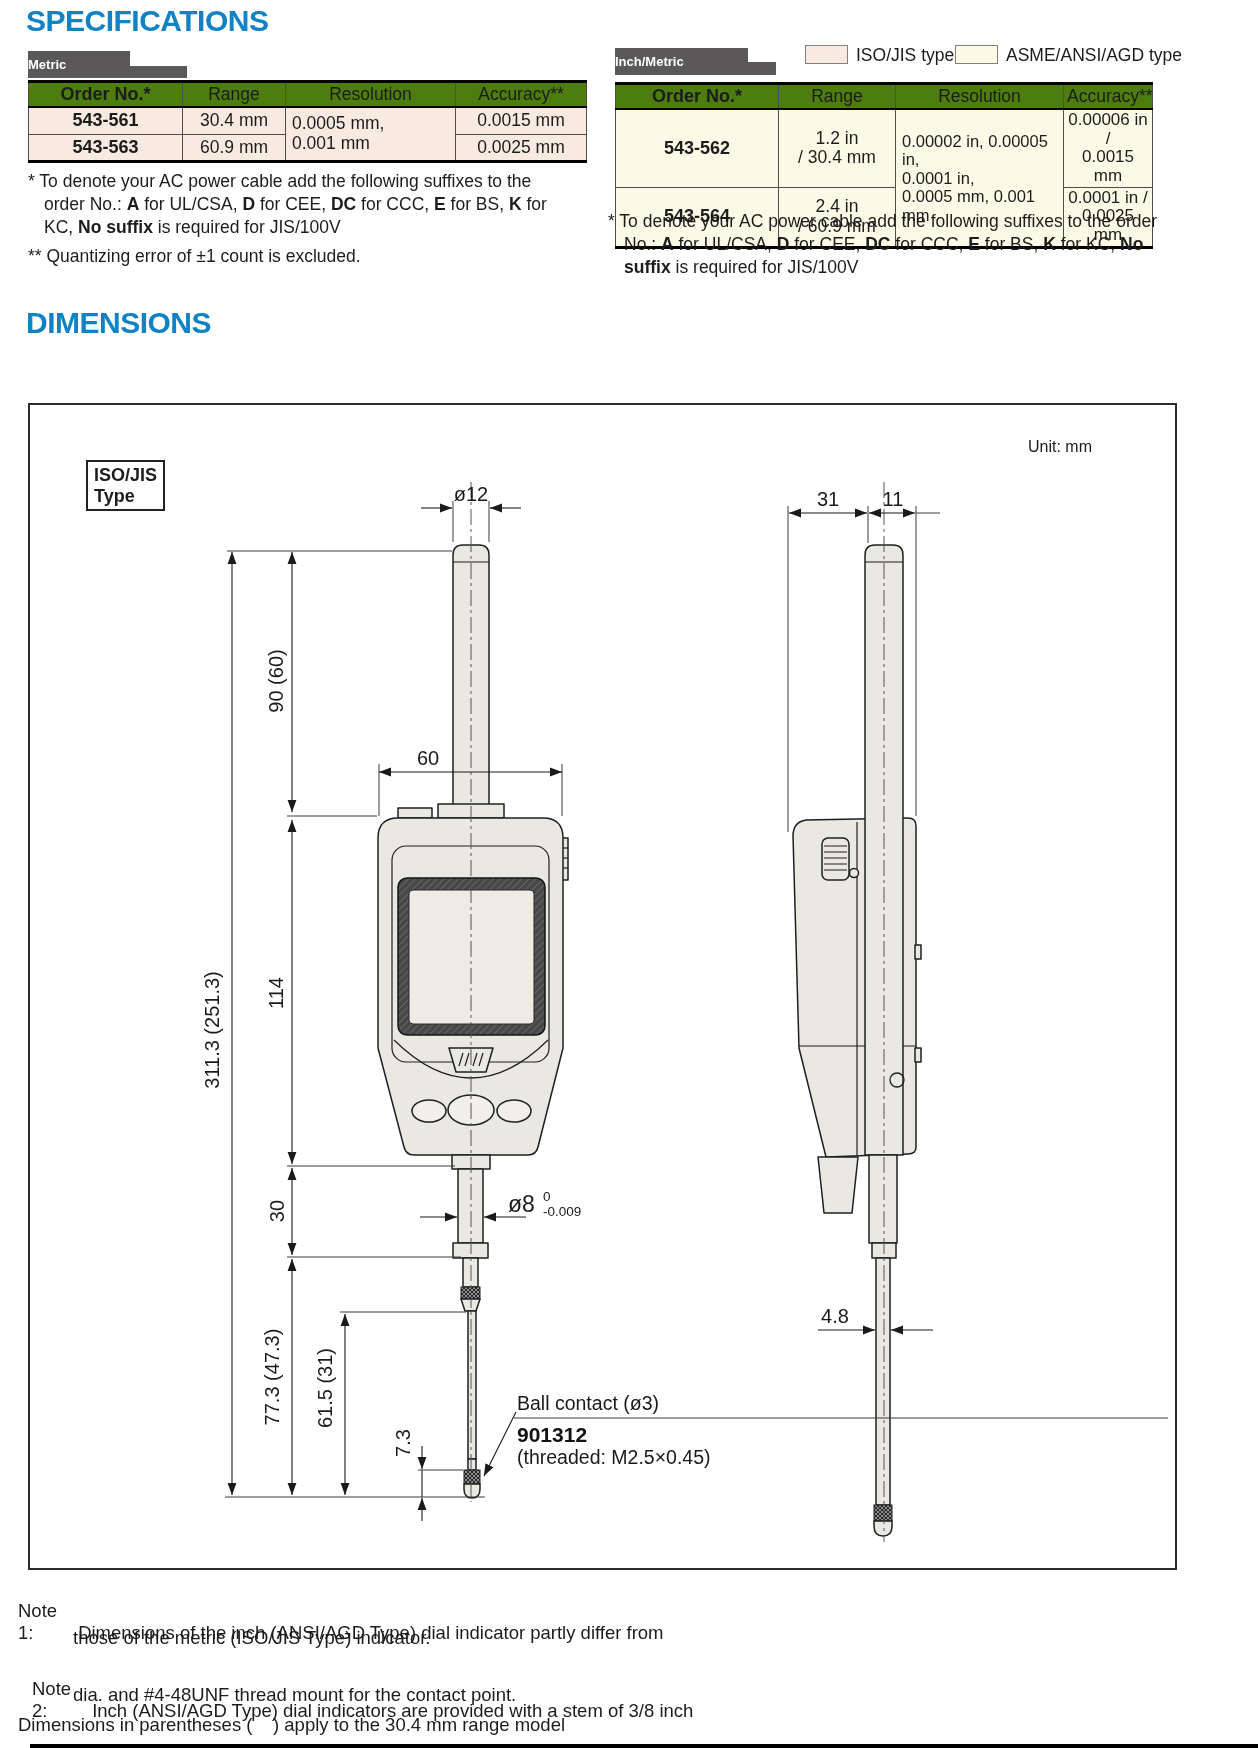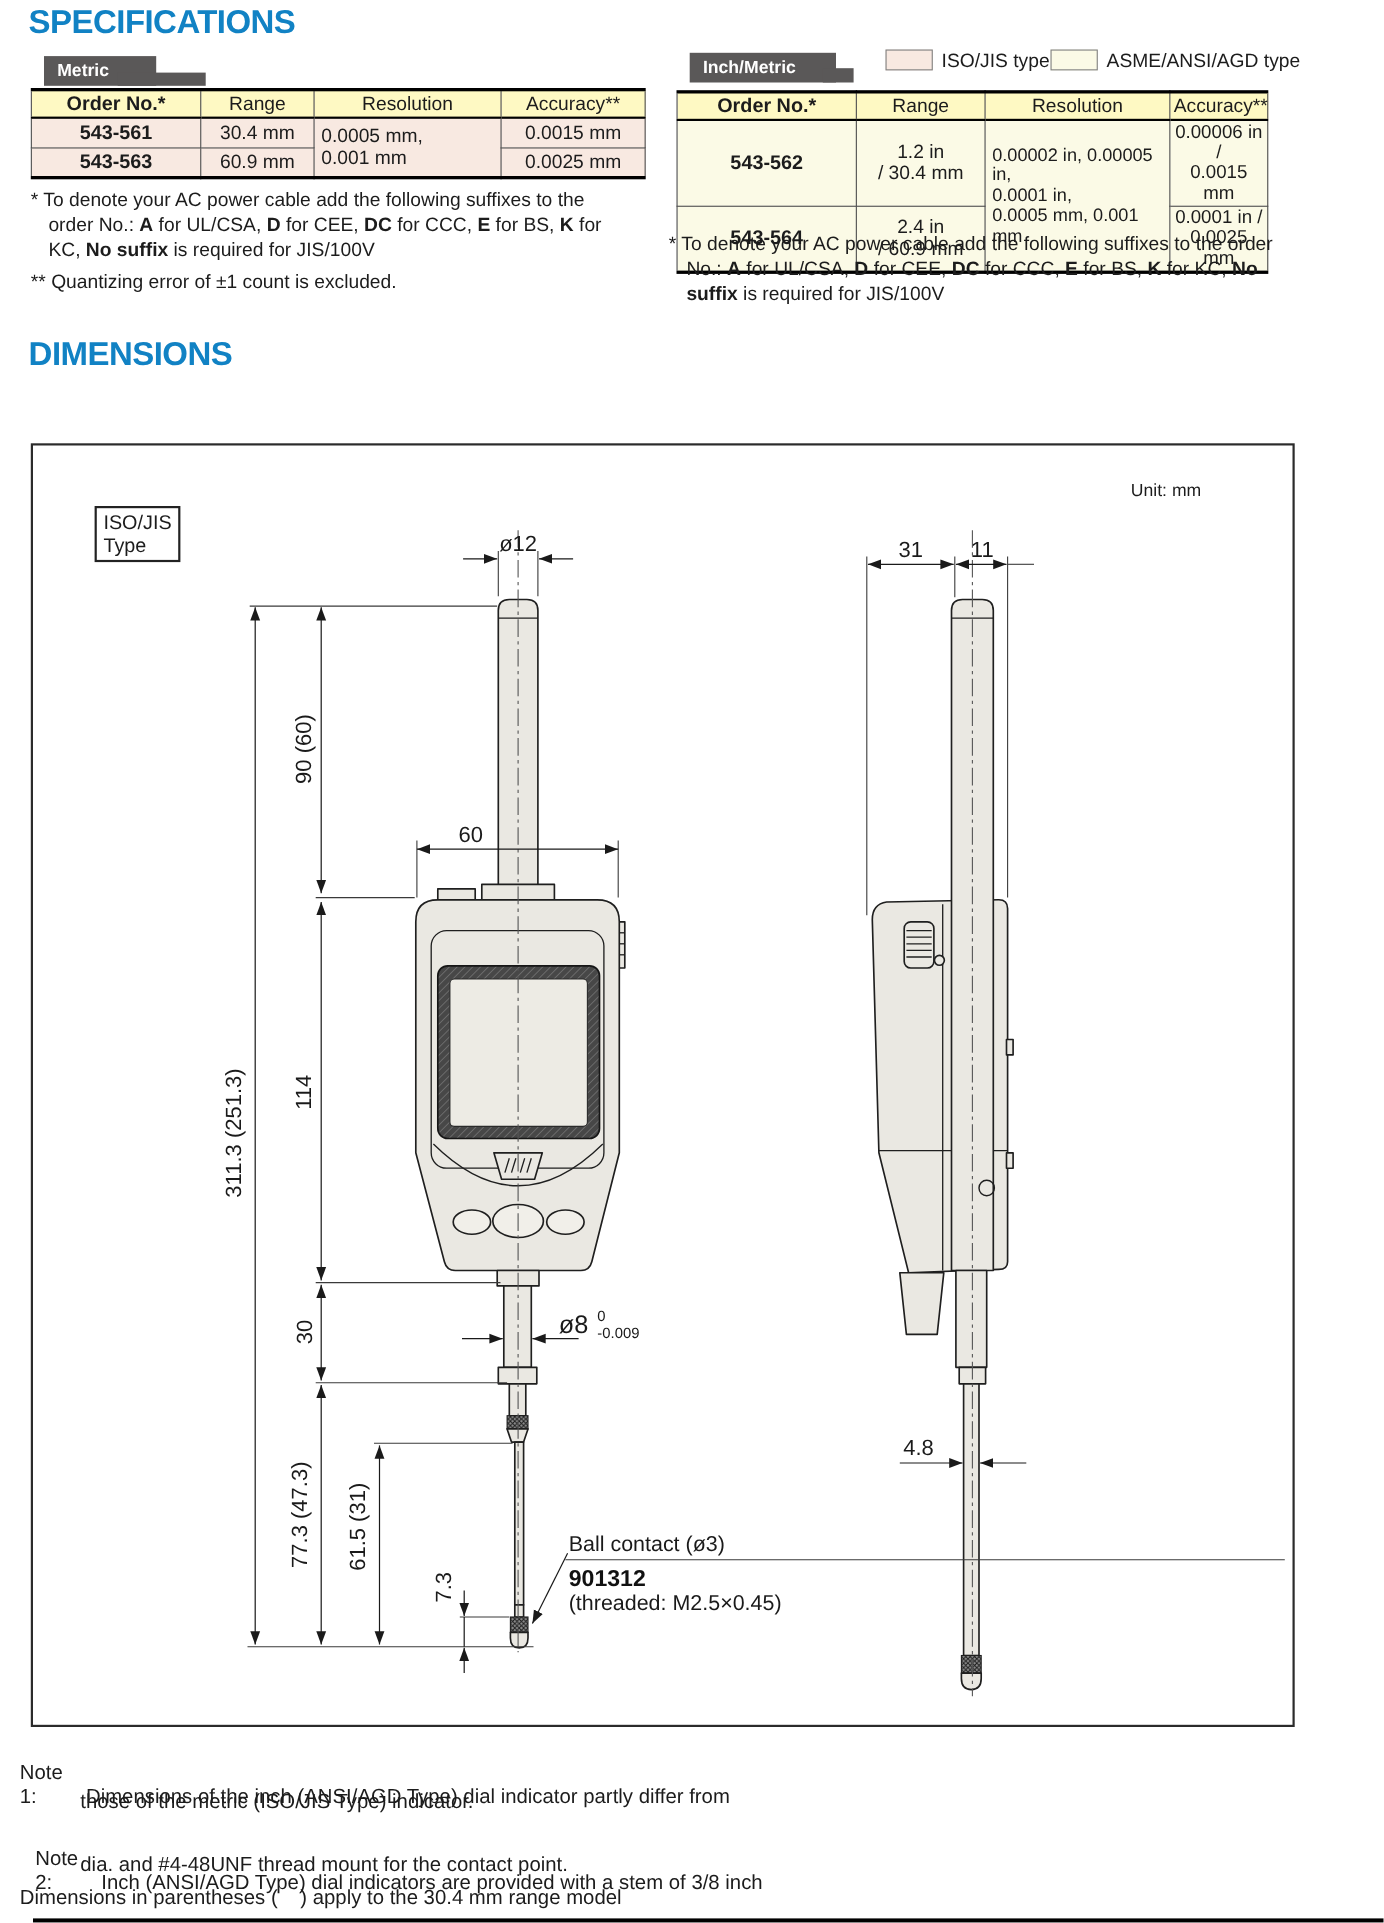--- a/index.html
+++ b/index.html
@@ -1,40 +1,40 @@
 <!DOCTYPE html>
 <html><head>
 <meta charset="utf-8">
 <style>
   html,body{margin:0;padding:0;background:#ffffff;}
   #page{position:relative;width:1258px;height:1748px;background:#fff;
         font-family:"Liberation Sans",sans-serif;color:#1c1c1c;overflow:hidden;}
   .abs{position:absolute;}
   .h1{font-size:30px;font-weight:bold;color:#1182c4;letter-spacing:-0.5px;}
-  .tab{background:#5a5858;color:#fff;font-weight:bold;font-size:16px;
-       display:flex;align-items:center;padding-left:12px;box-sizing:border-box;margin-left:12px;}
+  .tab{background:#5a5858;color:#fff;font-weight:bold;font-size:13px;
+       display:flex;align-items:center;padding-left:0;box-sizing:border-box;}
   .tabshadow{background:#5a5858;}
   table.spec{border-collapse:collapse;border-top:3px solid #000;border-bottom:3px solid #000;
              table-layout:fixed;font-size:17.5px;}
   table.spec th,table.spec td{border:1px solid #4d4d4d;text-align:center;vertical-align:middle;
              padding:1px 3px;box-sizing:border-box;}
-  table.spec th{background:#fef9c3;font-weight:normal;border-bottom:2px solid #000;height:25px;}
+  table.spec th{background:#4d7c0f;font-weight:normal;border-bottom:2px solid #000;height:25px;}
   table.spec th.ord{font-weight:bold;font-size:18px;}
   td.ord{font-weight:bold;font-size:18px;}
   .mrow td{background:#f8e9e1;height:27px;}
   .irow td{background:#fbfae6;height:48px;}
   .resleft{text-align:left !important;padding-left:6px !important;line-height:1.12;}
   .acc2{line-height:1.1;font-size:17px;}
   .rng2{line-height:1.12;}
   .fnote{font-size:17.5px;line-height:1.3;text-indent:-16px;padding-left:16px;}
   .b{font-weight:bold;}
   .legend-swatch{width:43px;height:19px;border:1px solid #808080;box-sizing:border-box;}
   .legend-label{font-size:17.5px;line-height:20px;}
   .dimbox{border:2px solid #2b2b2b;box-sizing:border-box;background:#fff;}
-  .typebox{border:2px solid #222;font-weight:normal;font-size:18px;line-height:1.15;
+  .typebox{border:2px solid #222;font-weight:bold;font-size:18px;line-height:1.15;
            padding:3px 6px;box-sizing:border-box;}
   .unit{font-size:16px;}
   .note{font-size:18.5px;line-height:1.18;}
   .notelbl{display:inline-block;width:55px;}
   
   .o{fill:#eae8e2;stroke:#1f1f1f;stroke-width:1.5;stroke-linejoin:round;}
   .o2{fill:#f1efe9;stroke:#1f1f1f;stroke-width:1.5;}
   .ln{fill:none;stroke:#1f1f1f;stroke-width:1.2;}
   .cl{stroke:#555;stroke-width:1;stroke-dasharray:16 4 3 4;fill:none;}
   .dim{stroke:#1a1a1a;stroke-width:1.1;fill:none;}

